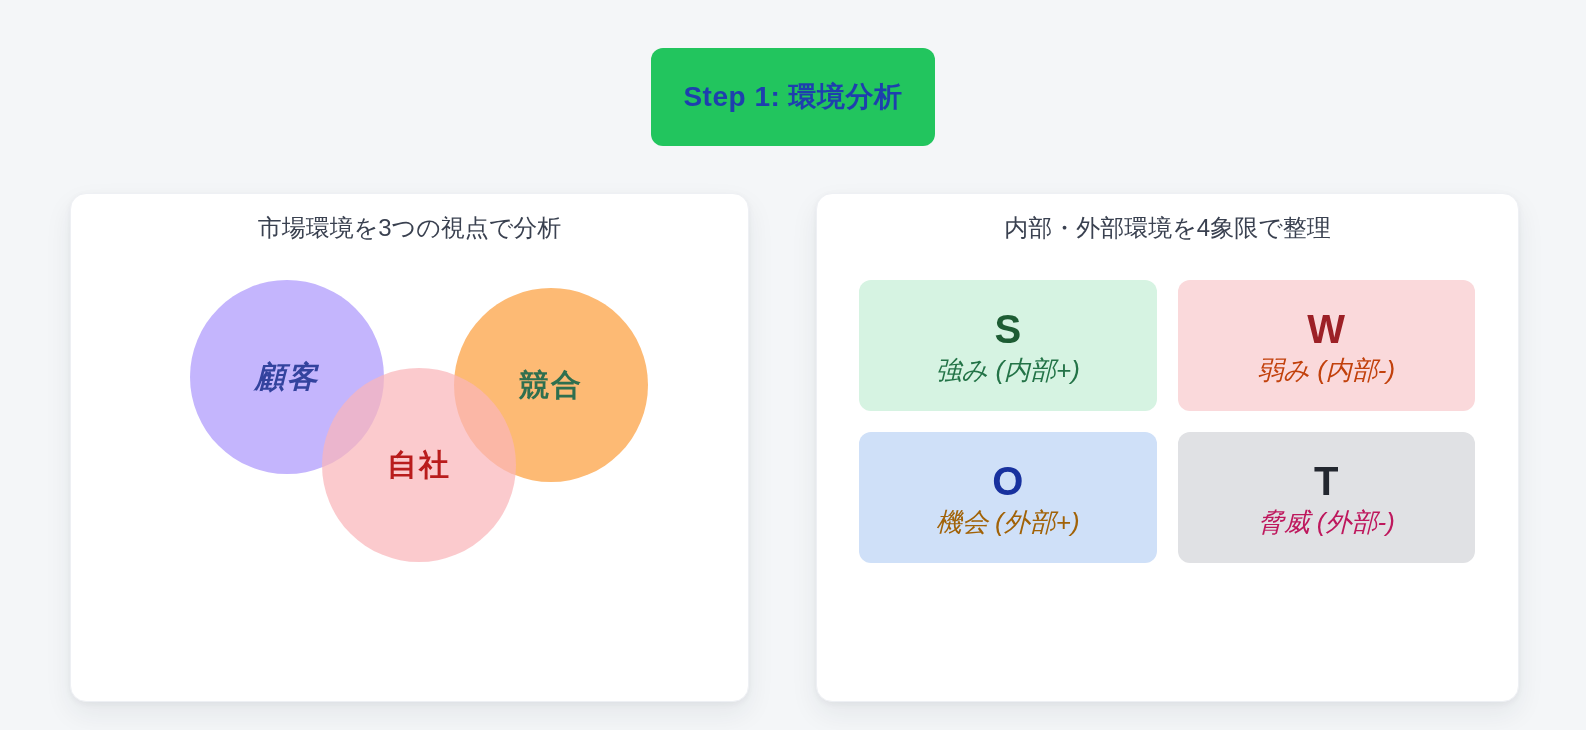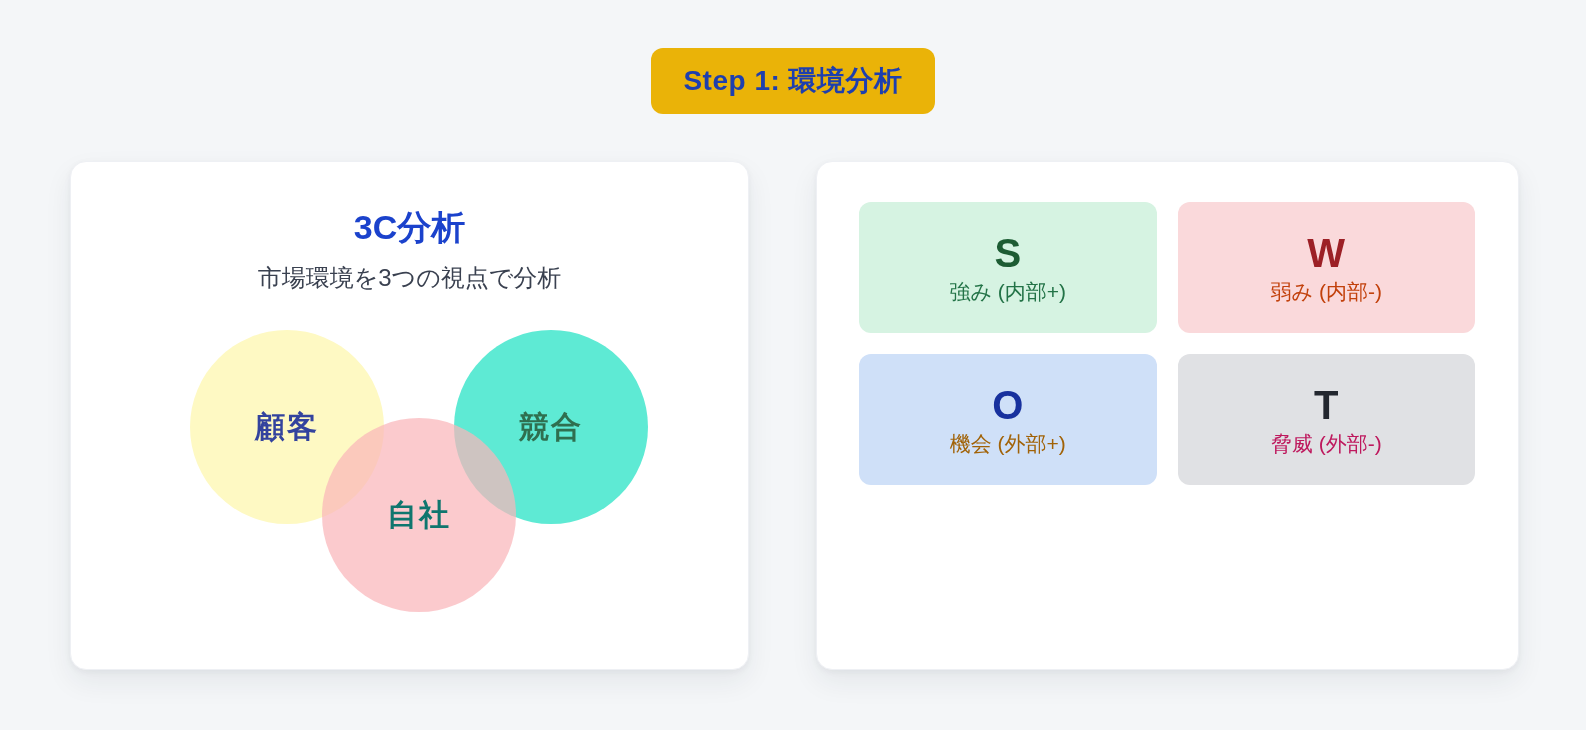--- a/index.html
+++ b/index.html
@@ -11,22 +11,22 @@
     height: 730px;
     background: #f4f6f8;
     font-family: "Liberation Sans", "DejaVu Sans", sans-serif;
     overflow: hidden;
   }
 
   
   .step-badge {
     width: fit-content;
     margin: 48px auto 0 auto;
-    padding: 14px 32px;
-    background: #eab308;
+    padding: 30px 32px;
+    background: #22c55e;
     color: #1e3fae;
     font-size: 28px;
     font-weight: 700;
     border-radius: 12px;
     letter-spacing: 0.5px;
   }
 
   
   .cards-row {
     display: flex;
@@ -74,23 +74,23 @@
     width: 194px;
     height: 194px;
     border-radius: 50%;
     display: flex;
     align-items: center;
     justify-content: center;
     font-size: 30px;
     font-weight: 700;
     letter-spacing: 2px;
   }
-  .venn-customer   { left: 119px; top: 0;    background: #fef9c3; color: #33439e; z-index: 1; }
-  .venn-competitor { left: 383px; top: 0;    background: #5eead4; color: #2f6f4f; z-index: 1; }
-  .venn-company    { left: 251px; top: 88px; background: rgba(250,181,186,0.72); color: #0f766e; z-index: 2; }
+  .venn-customer   { left: 119px; top: 0;    background: #c4b5fd; color: #33439e; z-index: 1; font-style: italic; }
+  .venn-competitor { left: 383px; top: 8px;    background: #fdba74; color: #2f6f4f; z-index: 1; }
+  .venn-company    { left: 251px; top: 88px; background: rgba(250,181,186,0.72); color: #b91c1c; z-index: 2; }
 
   
   .swot-grid {
     display: grid;
     grid-template-columns: 1fr 1fr;
     gap: 21px;
     margin: 40px 43px 0 42px;
   }
   .quad {
     height: 131px;
@@ -99,23 +99,24 @@
     flex-direction: column;
     align-items: center;
     justify-content: center;
   }
   .quad-letter {
     font-size: 40px;
     font-weight: 700;
     line-height: 1.1;
   }
   .quad-caption {
-    font-size: 21px;
+    font-size: 26px;
     margin-top: 5px;
     line-height: 1.1;
+    font-style: italic;
   }
   .quad-s { background: #d6f3e2; }
   .quad-s .quad-letter  { color: #1d5c33; }
   .quad-s .quad-caption { color: #237347; }
 
   .quad-w { background: #fad9db; }
   .quad-w .quad-letter  { color: #9c2026; }
   .quad-w .quad-caption { color: #c2410c; }
 
   .quad-o { background: #cfe0f8; }
@@ -127,37 +128,37 @@
   .quad-t .quad-caption { color: #be185d; }
 </style>
 </head>
 <body>
 
 <div class="step-badge">Step 1: 環境分析</div>
 
 <div class="cards-row">
 
   <div class="card card-3c">
-    <div class="card-title">3C分析</div>
     <div class="card-subtitle">市場環境を3つの視点で分析</div>
 
     <div class="venn">
       <div class="venn-circle venn-customer">
         <span>顧客</span>
       </div>
       <div class="venn-circle venn-competitor">
         <span>競合</span>
       </div>
       <div class="venn-circle venn-company">
         <span>自社</span>
       </div>
     </div>
   </div>
 
   <div class="card card-swot">
+    <div class="card-subtitle">内部・外部環境を4象限で整理</div>
 
     <div class="swot-grid">
       <div class="quad quad-s">
         <div class="quad-letter">S</div>
         <div class="quad-caption">強み (内部+)</div>
       </div>
       <div class="quad quad-w">
         <div class="quad-letter">W</div>
         <div class="quad-caption">弱み (内部-)</div>
       </div>

